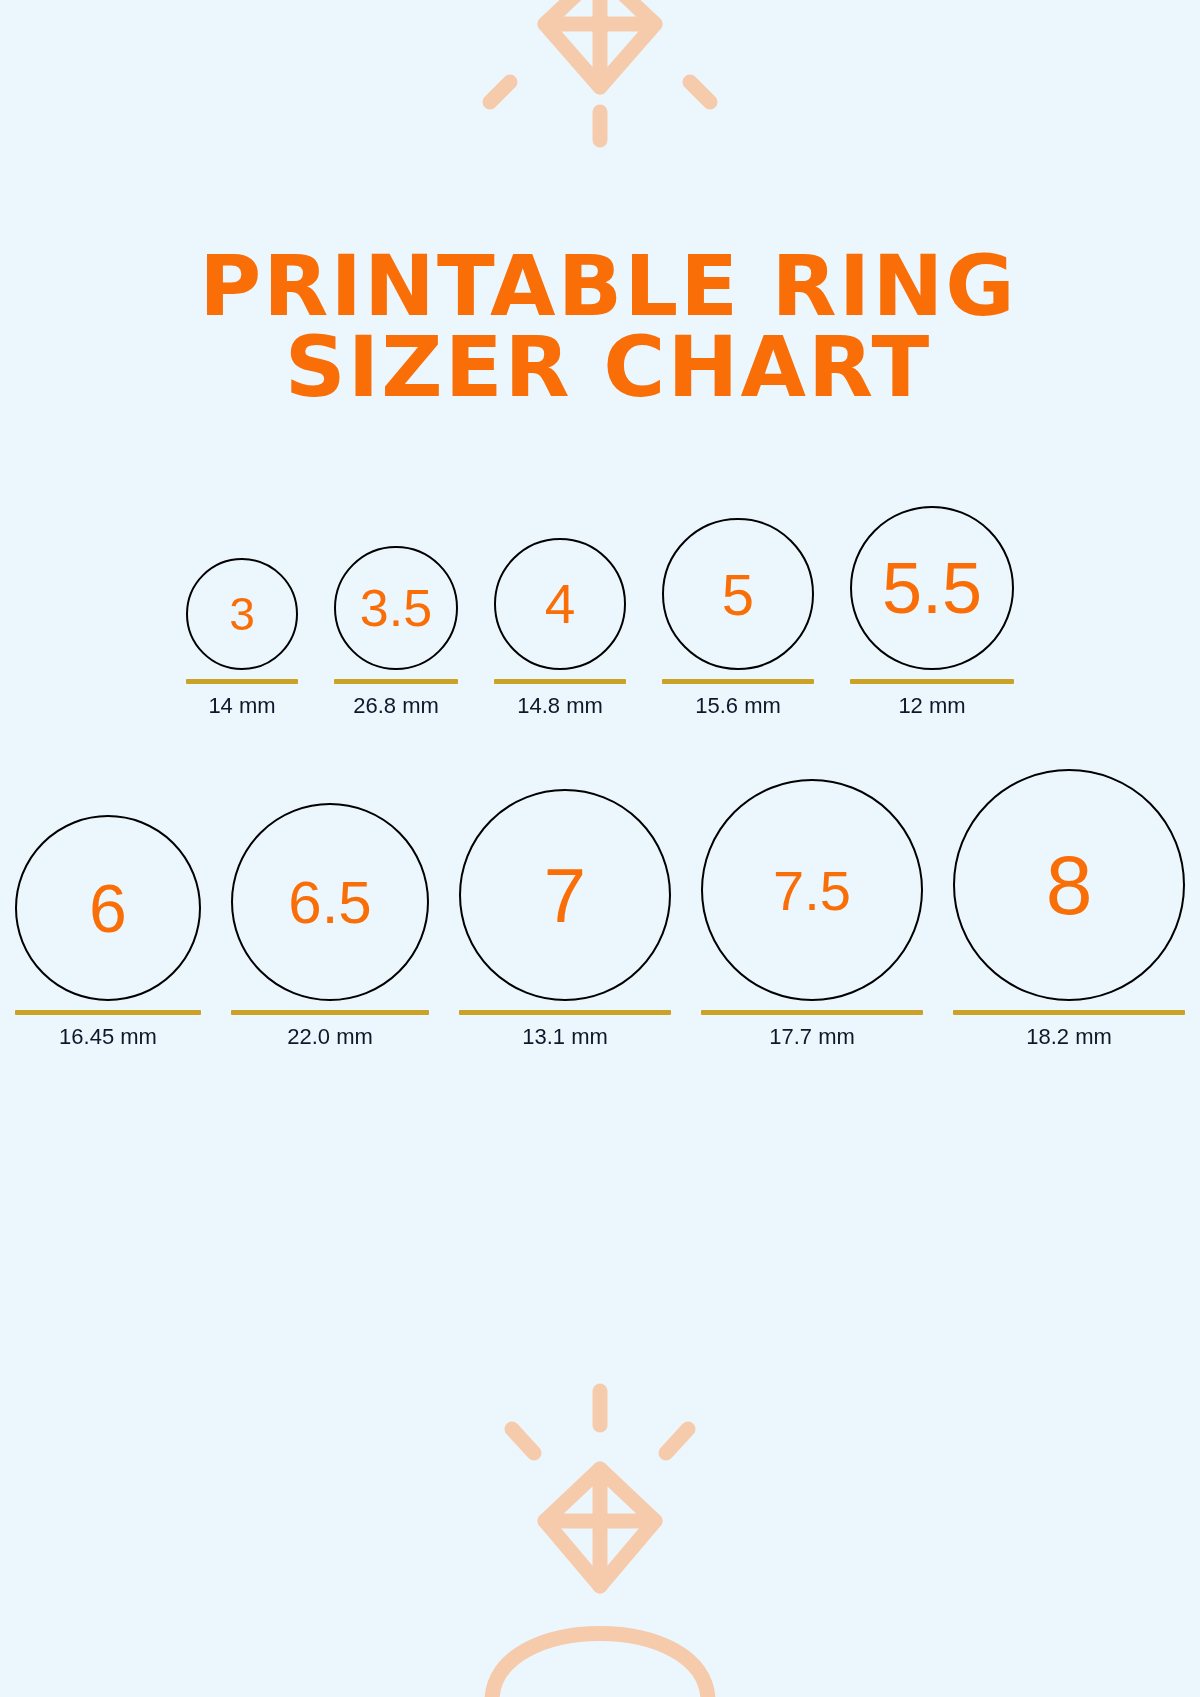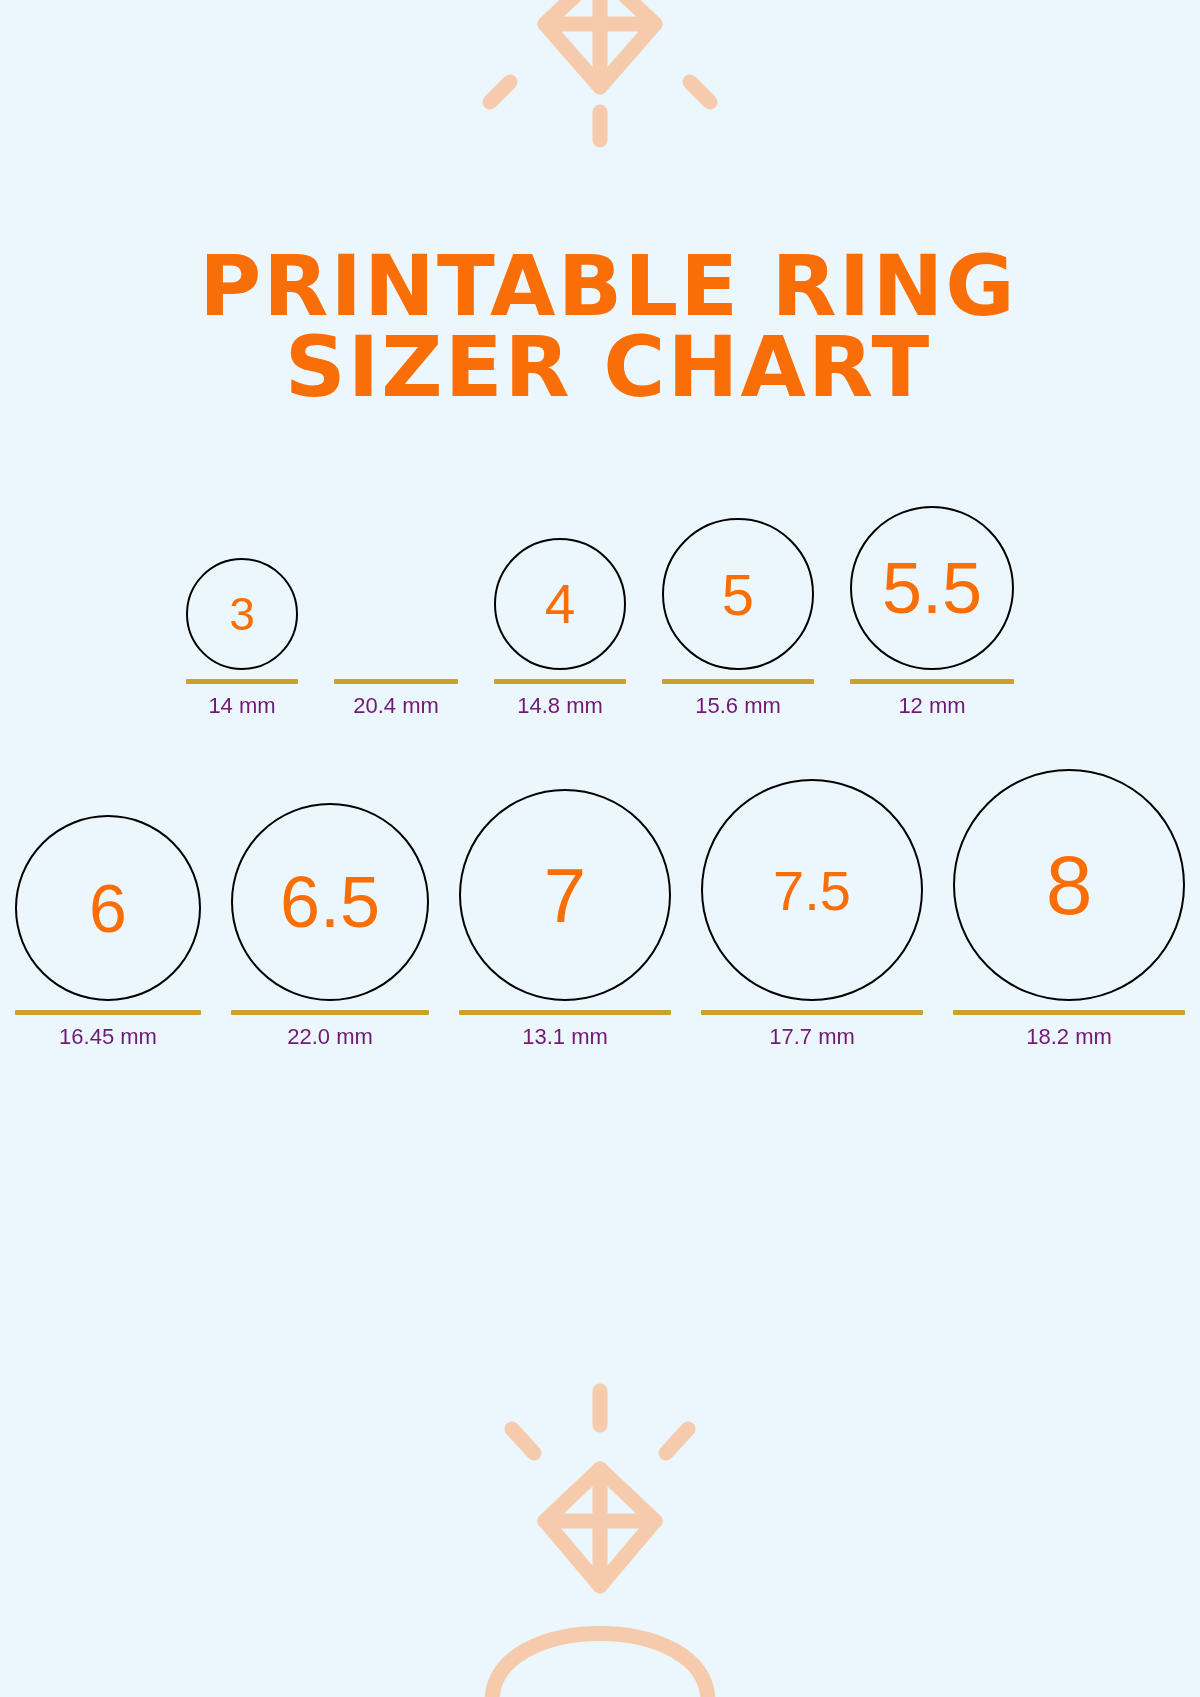--- a/index.html
+++ b/index.html
@@ -80,21 +80,21 @@
     font-family: "Liberation Sans", sans-serif;
     font-weight: normal;
   }
   .ring-rule {
     height: 5px;
     background: #c9a227;
     margin-top: 9px;
     border-radius: 1px;
   }
   .ring-label {
-    color: #701a75;
+    color: #0f172a;
     font-size: 22px;
     margin-top: 9px;
     font-family: "Liberation Sans", sans-serif;
     white-space: nowrap;
   }
 </style>
 </head>
 <body>
 
 <div class="deco deco-top">
@@ -118,22 +118,25 @@
 <div class="rows">
   <div class="ring-row row1" id="row-1" style="gap: 36px;">
       <div class="ring-cell">
         <div class="circle-wrap" style="height: 170px;">
           <div class="ring-circle" style="width: 112px; height: 112px; font-size: 46px;">3</div>
         </div>
         <div class="ring-rule" style="width: 112px;"></div>
         <div class="ring-label">14 mm</div>
       </div>
       <div class="ring-cell">
+        <div class="circle-wrap" style="height: 170px;">
+          <div class="ring-circle" style="width: 124px; height: 124px; font-size: 52px;">3.5</div>
+        </div>
         <div class="ring-rule" style="width: 124px;"></div>
-        <div class="ring-label">20.4 mm</div>
+        <div class="ring-label">26.8 mm</div>
       </div>
       <div class="ring-cell">
         <div class="circle-wrap" style="height: 170px;">
           <div class="ring-circle" style="width: 132px; height: 132px; font-size: 55px;">4</div>
         </div>
         <div class="ring-rule" style="width: 132px;"></div>
         <div class="ring-label">14.8 mm</div>
       </div>
       <div class="ring-cell">
         <div class="circle-wrap" style="height: 170px;">
@@ -153,21 +156,21 @@
   <div class="ring-row row2" id="row-2" style="gap: 30px;">
       <div class="ring-cell">
         <div class="circle-wrap" style="height: 236px;">
           <div class="ring-circle" style="width: 186px; height: 186px; font-size: 68px;">6</div>
         </div>
         <div class="ring-rule" style="width: 186px;"></div>
         <div class="ring-label">16.45 mm</div>
       </div>
       <div class="ring-cell">
         <div class="circle-wrap" style="height: 236px;">
-          <div class="ring-circle" style="width: 198px; height: 198px; font-size: 72px;">6.5</div>
+          <div class="ring-circle" style="width: 198px; height: 198px; font-size: 60px;">6.5</div>
         </div>
         <div class="ring-rule" style="width: 198px;"></div>
         <div class="ring-label">22.0 mm</div>
       </div>
       <div class="ring-cell">
         <div class="circle-wrap" style="height: 236px;">
           <div class="ring-circle" style="width: 212px; height: 212px; font-size: 76px;">7</div>
         </div>
         <div class="ring-rule" style="width: 212px;"></div>
         <div class="ring-label">13.1 mm</div>

